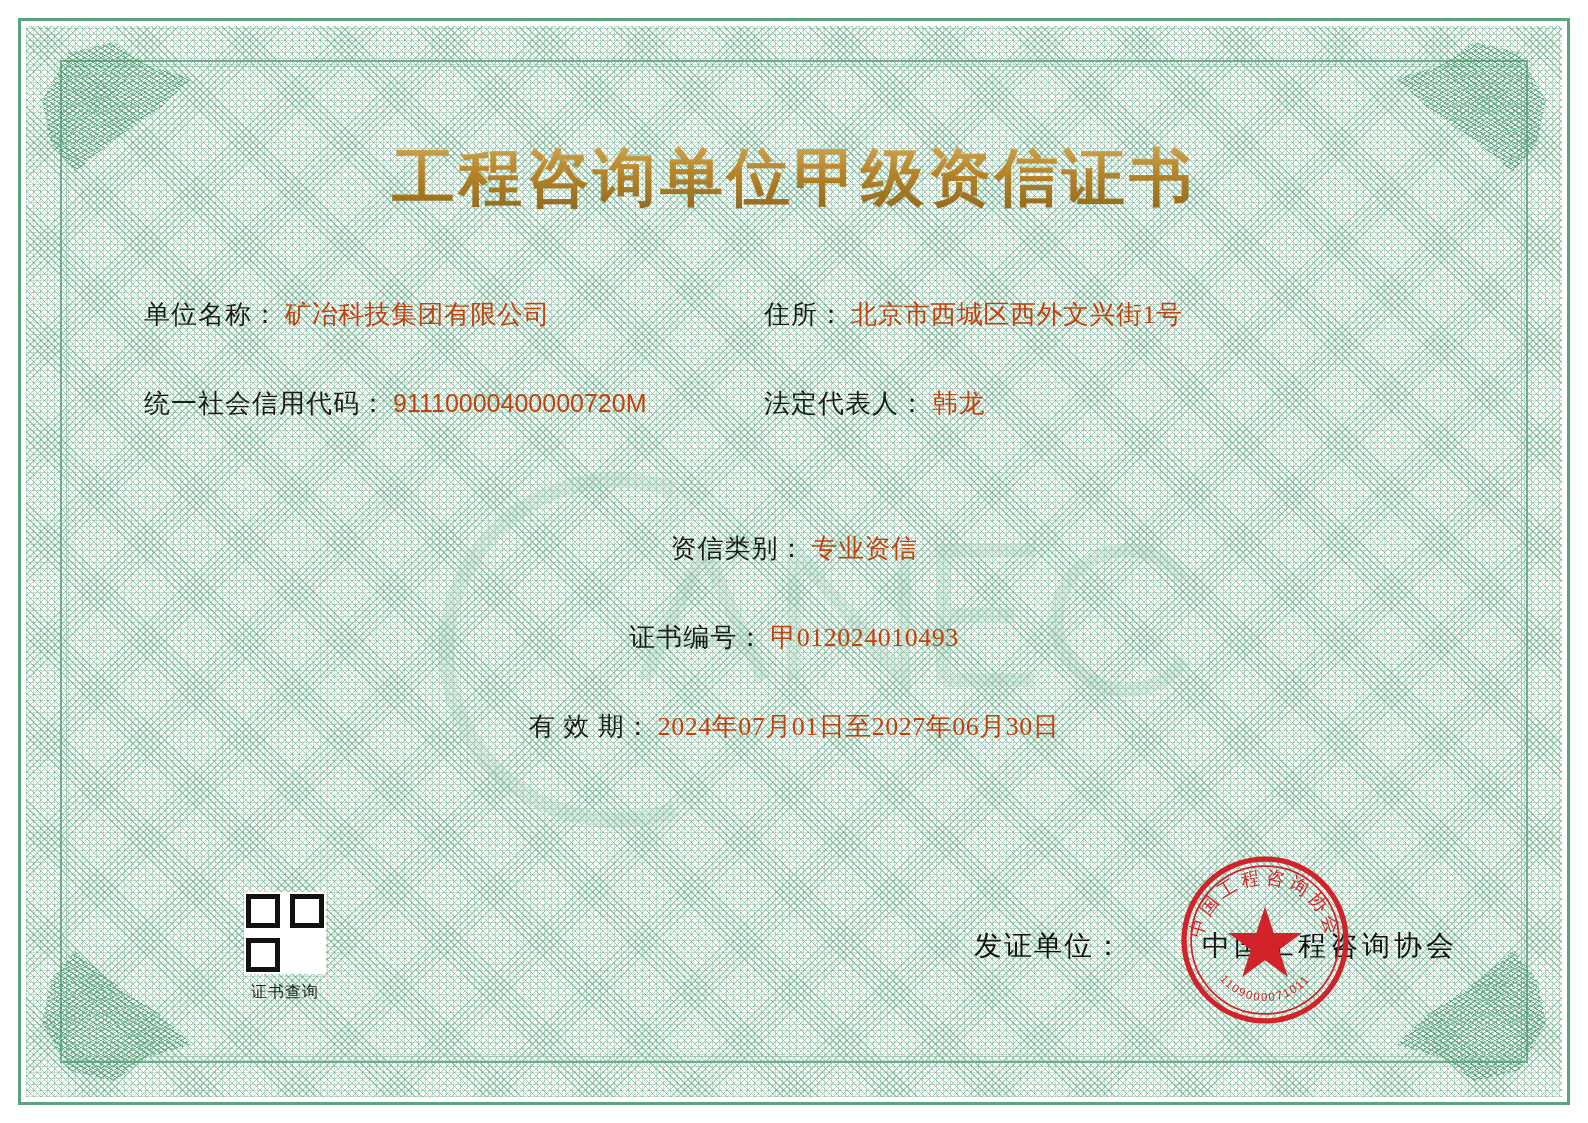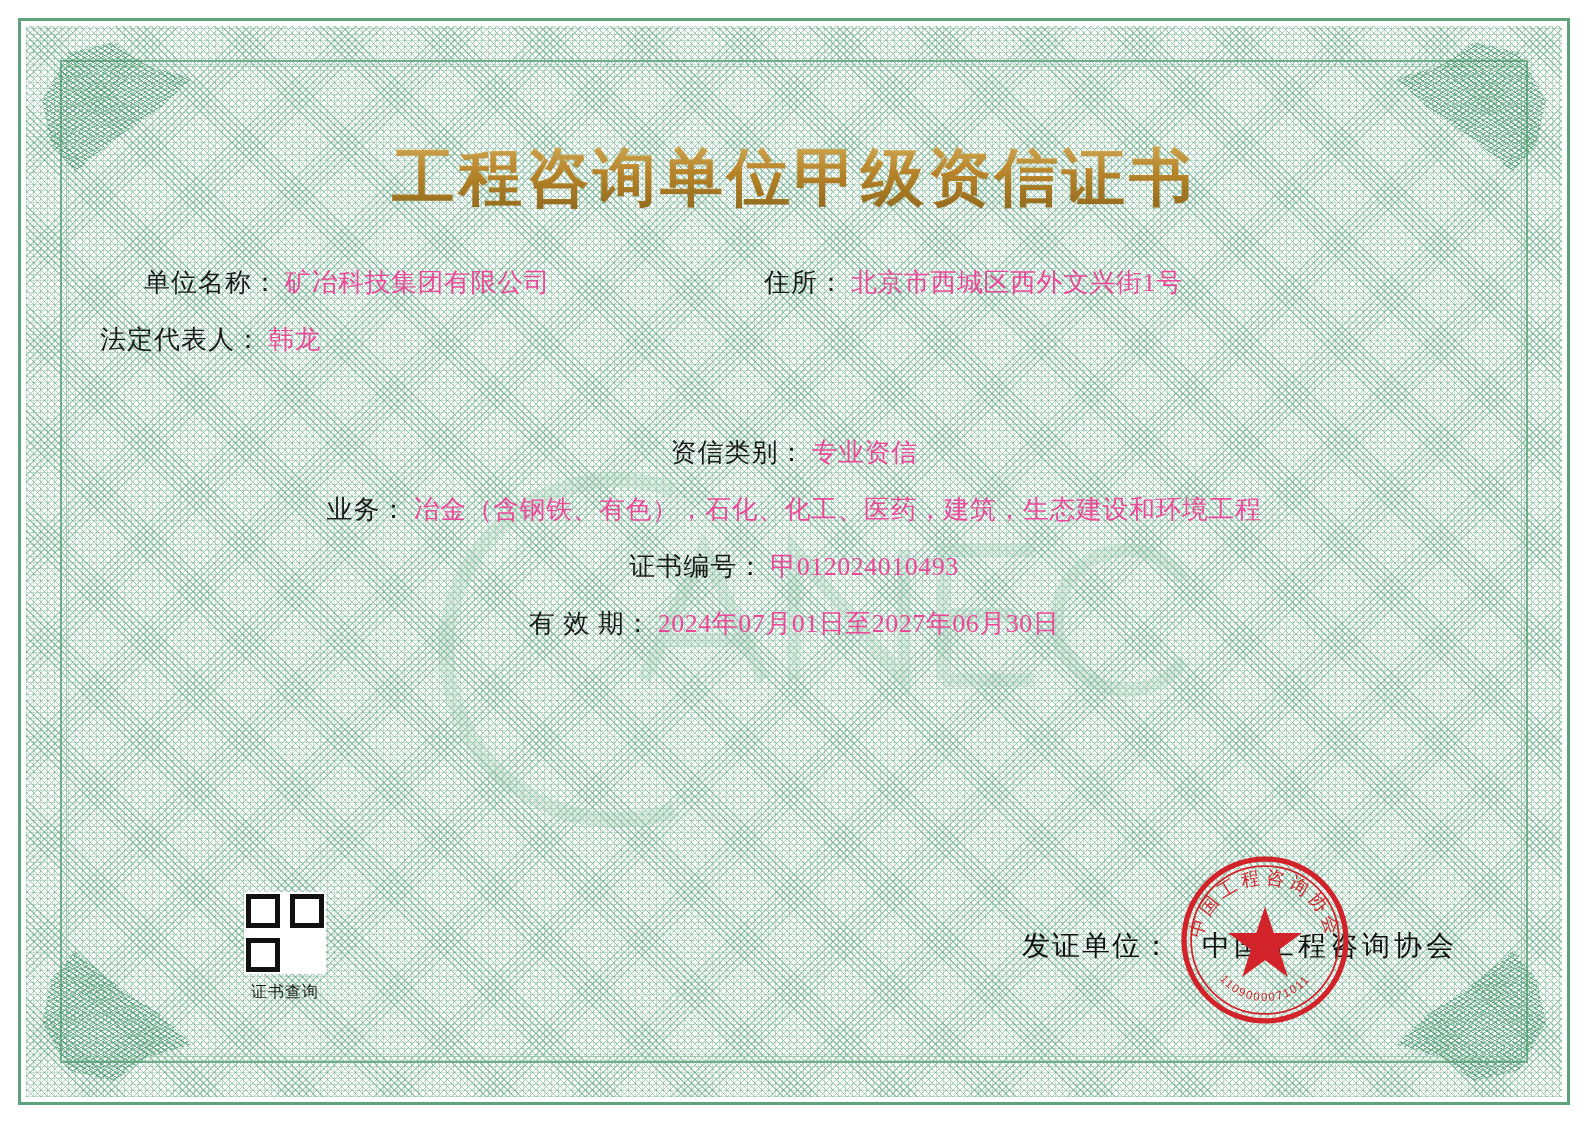--- a/index.html
+++ b/index.html
@@ -149,24 +149,25 @@
   .cell.full { width: 100%; justify-content: center; }
 
   .label {
     font-size: 26px;
     color: #1b1b1b;
     font-family: "Liberation Serif", "DejaVu Serif", serif;
     letter-spacing: 1px;
   }
   .value {
     font-size: 26px;
-    color: #ec4899;
+    color: #c2410c;
     font-family: "Liberation Serif", "DejaVu Serif", serif;
     margin-left: 6px;
     letter-spacing: .5px;
+    margin-top: 32px;
   }
   .value.mono {
     font-family: "Liberation Sans", "DejaVu Sans", sans-serif;
     font-size: 25px;
     letter-spacing: 0;
   }
 
   
   .qr-block {
     position: absolute;
@@ -216,20 +217,21 @@
   
   .issuer {
     position: absolute;
     right: 60px;
     bottom: 88px;
     display: flex;
     align-items: baseline;
     font-size: 28px;
     color: #111;
     letter-spacing: 2px;
+    gap: 48px;
   }
   .issuer .issuer-label { margin-right: 30px; }
   .issuer .issuer-name { letter-spacing: 4px; }
 
   
   .seal {
     position: absolute;
     right: 165px;
     bottom: 25px;
     width: 176px;
@@ -278,42 +280,40 @@
           <span class="label">单位名称：</span>
           <span class="value">矿冶科技集团有限公司</span>
         </div>
         <div class="cell right">
           <span class="label">住所：</span>
           <span class="value">北京市西城区西外文兴街1号</span>
         </div>
       </div>
 
       <div class="row">
+        <div class="cell left">
+          <span class="label">统一社会信用代码：</span>
+          <span class="value mono">91110000400000720M</span>
+        </div>
         <div class="cell right">
           <span class="label">法定代表人：</span>
           <span class="value">韩龙</span>
         </div>
       </div>
 
       <div class="row">
       </div>
 
       <div class="row">
         <div class="cell full">
           <span class="label">资信类别：</span>
           <span class="value">专业资信</span>
         </div>
       </div>
 
-      <div class="row">
-        <div class="cell full">
-          <span class="label">业务：</span>
-          <span class="value">冶金（含钢铁、有色），石化、化工、医药，建筑，生态建设和环境工程</span>
-        </div>
-      </div>
 
       <div class="row">
         <div class="cell full">
           <span class="label">证书编号：</span>
           <span class="value">甲012024010493</span>
         </div>
       </div>
 
       <div class="row">
         <div class="cell full">

